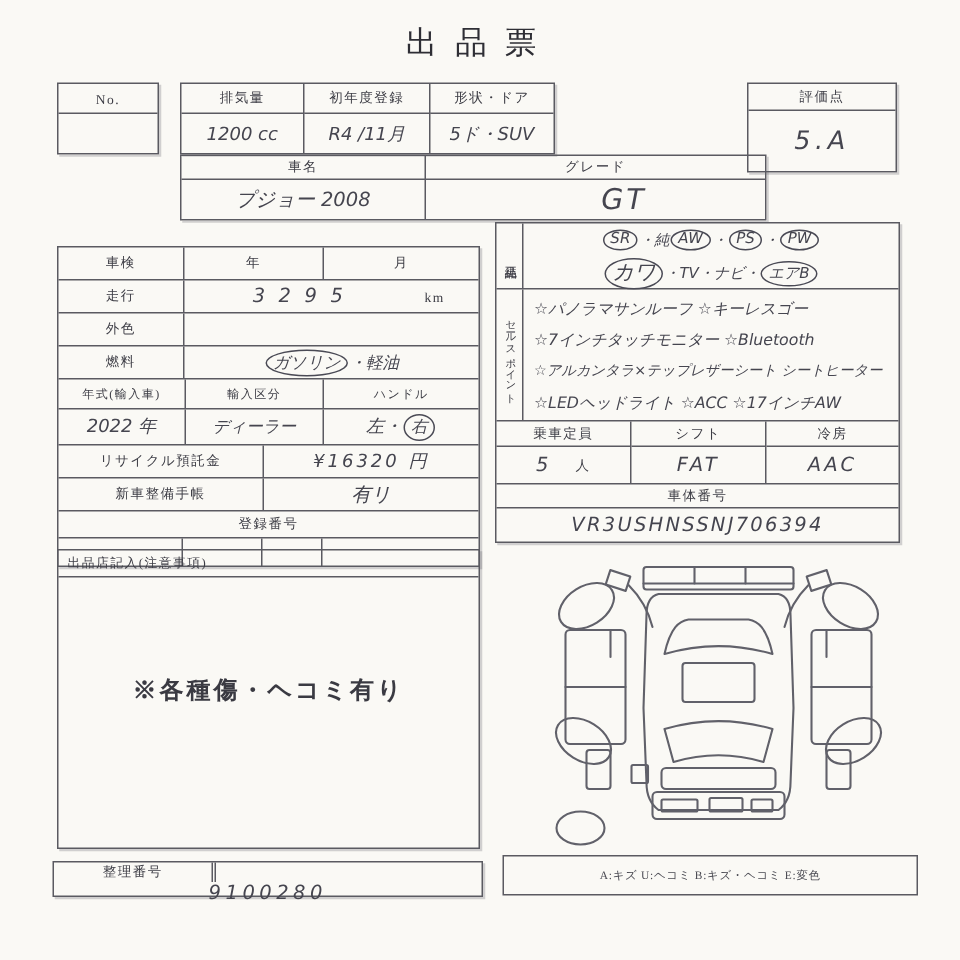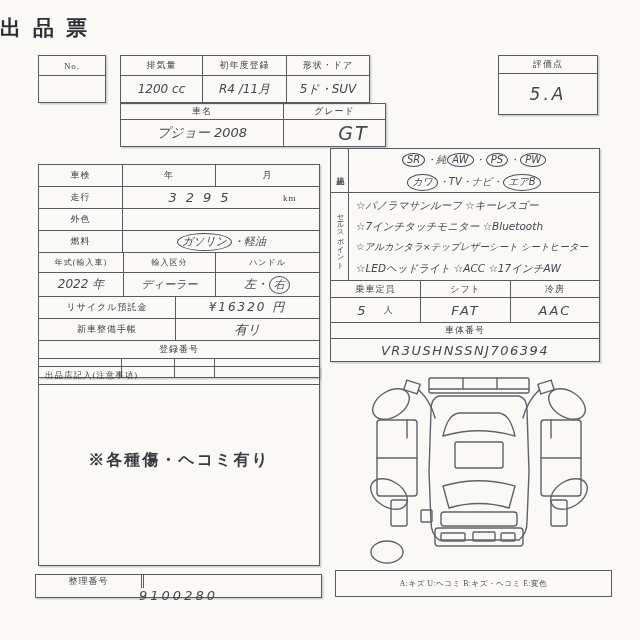--- a/index.html
+++ b/index.html
@@ -4,21 +4,21 @@
 <style>
   * { margin:0; padding:0; box-sizing:border-box; }
   html,body { width:640px; height:640px; }
   body { font-family:"Liberation Serif","DejaVu Serif",serif; background:#eceae4; }
   .sheet { position:relative; width:640px; height:640px; background:#faf9f5; overflow:hidden; color:#35353d; }
 
   .abs { position:absolute; }
   .box { border:1.4px solid #5a5a61; background:transparent; }
   .dbl { box-shadow:1.5px 1.5px 0 0 rgba(100,100,108,.28); }
 
-  .title { left:0; top:14px; width:640px; font-size:21px; font-weight:bold; letter-spacing:12px; color:#2e2e35; }
+  .title { left:0; top:14px; width:640px; text-align:center; font-size:21px; font-weight:normal; letter-spacing:12px; color:#2e2e35; }
 
   .plabel { font-size:9px; color:#3d3d45; letter-spacing:1px; }
   .hw { font-family:"DejaVu Sans","Liberation Sans",sans-serif; font-style:italic; color:#45454f; }
 
   .hrow { display:flex; align-items:center; justify-content:center; }
   .bb { border-bottom:1px solid #5a5a61; }
   .br { border-right:1px solid #5a5a61; }
 
   .cell { display:flex; align-items:center; justify-content:center; }
 
@@ -64,21 +64,21 @@
         </div>
       <div class="cell br" style="width:84px;">
           <span class="hw" style="font-size:12px;">R4 /11月</span>
         </div>
       <div class="cell" style="flex:1;">
           <span class="hw" style="font-size:12px;">5ド・SUV</span>
         </div>
     </div>
   </div>
 
-  <div class="abs box dbl" style="left:120px; top:103px; width:266px; height:44px;">
+  <div class="abs box dbl" style="left:120px; top:103px; width:391px; height:44px;">
     <div style="display:flex; height:16px;">
       <div class="cell bb br" style="width:163px;">
           <span class="plabel">車名</span>
         </div>
       <div class="cell bb" style="flex:1;">
           <span class="plabel">グレード</span>
         </div>
     </div>
     <div style="display:flex; height:26px;">
       <div class="cell br" style="width:163px;">
@@ -205,21 +205,21 @@
           <span class="hw circ" style="font-size:10px;">SR</span>
             <span class="hw" style="font-size:10px;">・</span>
             <span class="hw" style="font-size:10px;">純</span>
             <span class="hw circ" style="font-size:10px;">AW</span>
             <span class="hw" style="font-size:10px;">・</span>
             <span class="hw circ" style="font-size:10px;">PS</span>
             <span class="hw" style="font-size:10px;">・</span>
             <span class="hw circ" style="font-size:10px;">PW</span>
         </div>
         <div class="hrow" style="height:22px;">
-          <span class="hw circ" style="font-size:10px;">カワ</span>
+          <span class="hw circ" style="font-size:14px;">カワ</span>
             <span class="hw" style="font-size:10px;">・TV・ナビ・</span>
             <span class="hw circ" style="font-size:10px;">エアB</span>
         </div>
       </div>
     </div>
 
     <div style="display:flex; height:88px;" class="bb">
       <div class="vlabel br" style="width:18px; font-size:7px;">セールスポイント</div>
       <div style="flex:1; padding:2px 0 0 7px;">
         <div class="hw" style="font-size:10.5px; height:21px; display:flex; align-items:center;">☆パノラマサンルーフ ☆キーレスゴー</div>

